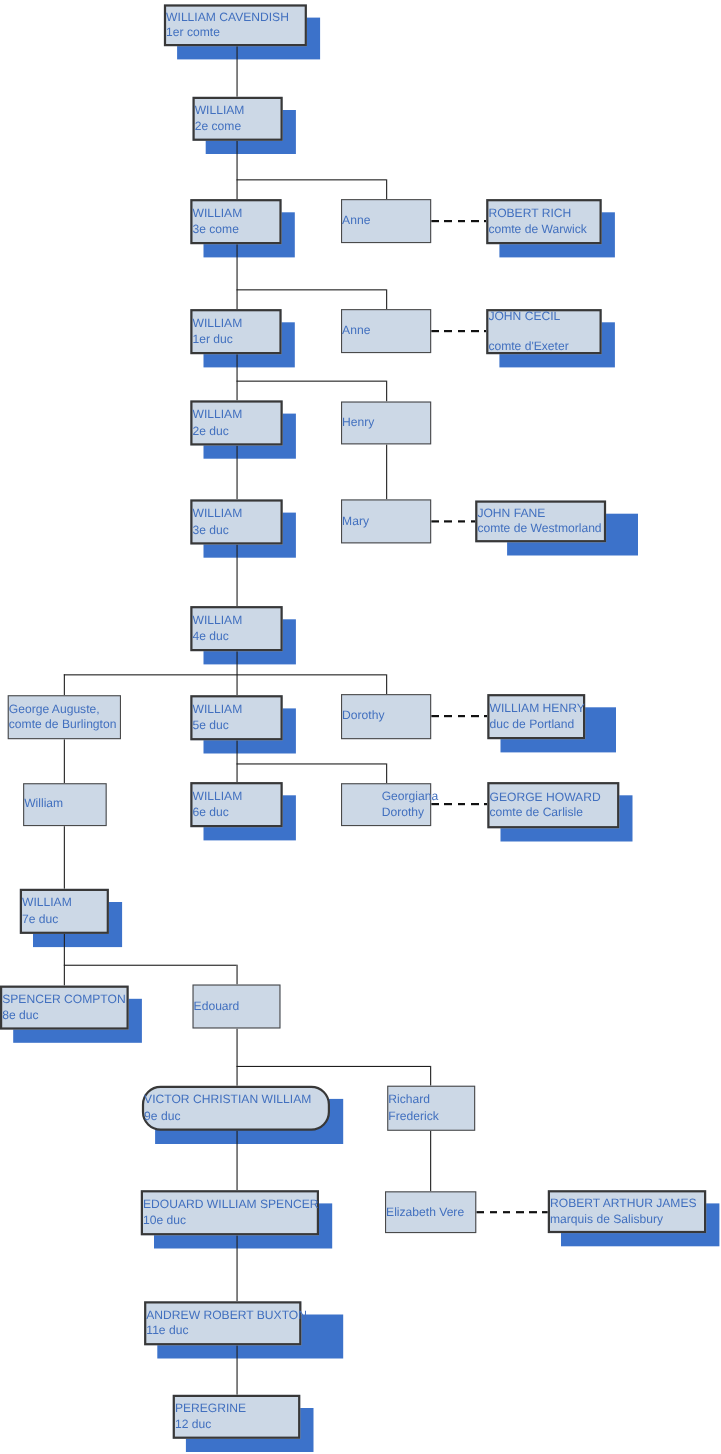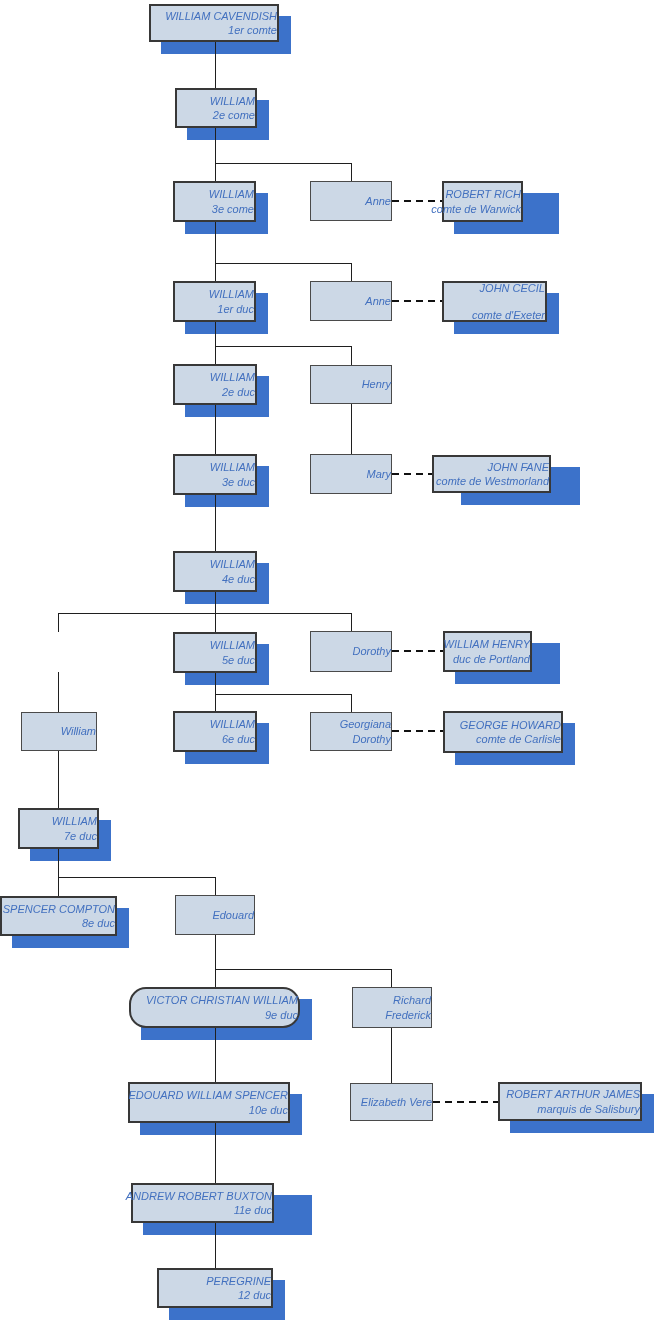--- a/index.html
+++ b/index.html
@@ -13,25 +13,24 @@
   .shadow{
     position:absolute;
     background:#3c72ca;
   }
   .node{
     position:absolute;
     box-sizing:border-box;
     background:#ccd8e6;
     color:#4270bf;
     display:flex;flex-direction:column;
-    align-items:flex-end;justify-content:center;
+    align-items:flex-start;justify-content:center;
     text-align:center;
     font-size:11px;line-height:1.3;
     white-space:nowrap;
-    font-style:italic;
   }
   .node.major{border:2px solid #383838;}
   .node.minor{border:1px solid #4a4a4a;}
   .line-v{position:absolute;width:1px;background:#1f1f1f;}
   .line-h{position:absolute;height:1px;background:#1f1f1f;}
   .line-dash{
     position:absolute;height:2px;
     background:repeating-linear-gradient(90deg,#111111 0 7px,transparent 7px 12px);
   }
 </style>
@@ -106,21 +105,21 @@
       <span>WILLIAM</span>
       <span>2e come</span>
     </div>
     <div class="node major" style="left: 173px; top: 181px; width: 83px; height: 41px;">
       <span>WILLIAM</span>
       <span>3e come</span>
     </div>
     <div class="node minor" style="left: 310px; top: 181px; width: 82px; height: 40px;">
       <span>Anne</span>
     </div>
-    <div class="node major" style="left: 442px; top: 181px; width: 81px; height: 41px;">
+    <div class="node major" style="left: 442px; top: 181px; width: 105px; height: 41px;">
       <span>ROBERT RICH</span>
       <span>comte de Warwick</span>
     </div>
     <div class="node major" style="left: 173px; top: 281px; width: 83px; height: 41px;">
       <span>WILLIAM</span>
       <span>1er duc</span>
     </div>
     <div class="node minor" style="left: 310px; top: 281px; width: 82px; height: 40px;">
       <span>Anne</span>
     </div>
@@ -143,20 +142,24 @@
       <span>Mary</span>
     </div>
     <div class="node major" style="left: 432px; top: 455px; width: 119px; height: 38px;">
       <span>JOHN FANE</span>
       <span>comte de Westmorland</span>
     </div>
     <div class="node major" style="left: 173px; top: 551px; width: 84px; height: 41px;">
       <span>WILLIAM</span>
       <span>4e duc</span>
     </div>
+    <div class="node minor" style="left: 7px; top: 632px; width: 103px; height: 40px;">
+      <span>George Auguste,</span>
+      <span>comte de Burlington</span>
+    </div>
     <div class="node major" style="left: 173px; top: 632px; width: 84px; height: 41px;">
       <span>WILLIAM</span>
       <span>5e duc</span>
     </div>
     <div class="node minor" style="left: 310px; top: 631px; width: 82px; height: 41px;">
       <span>Dorothy</span>
     </div>
     <div class="node major" style="left: 443px; top: 631px; width: 89px; height: 41px;">
       <span>WILLIAM HENRY</span>
       <span>duc de Portland</span>

